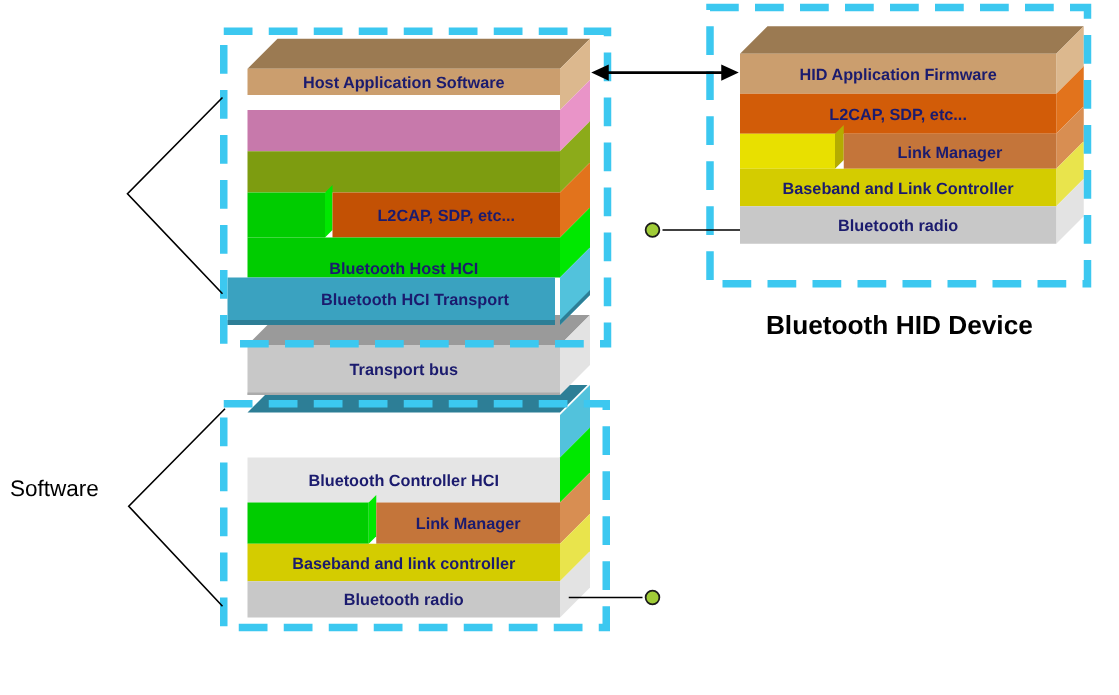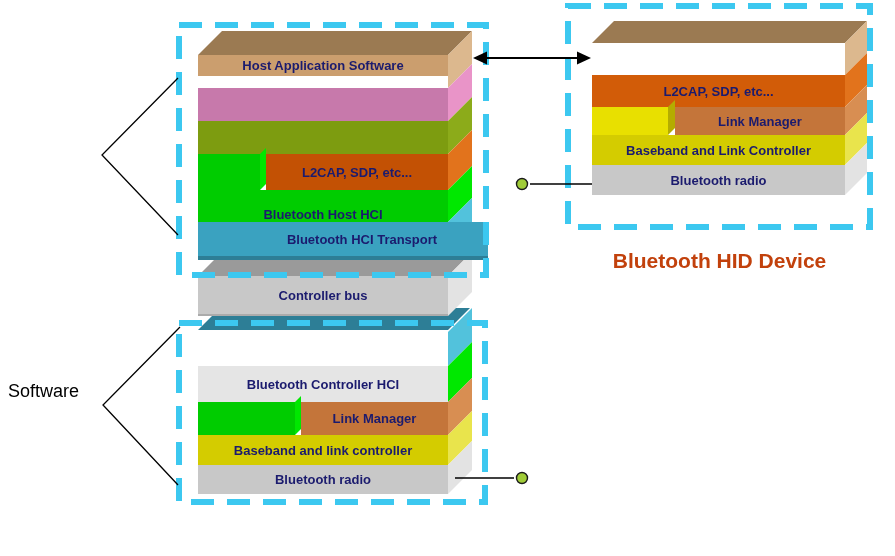--- a/index.html
+++ b/index.html
@@ -2,35 +2,35 @@
 <html><head>
 <meta charset="utf-8">
 <style>
   html,body{margin:0;padding:0;background:#fff;}
   #canvas{position:relative;width:895px;height:556px;background:#fff;overflow:hidden;
           font-family:"Liberation Sans",sans-serif;}
   .face{position:absolute;display:flex;align-items:center;justify-content:center;box-sizing:border-box;}
   .face span{font-size:13px;font-weight:bold;color:#1b1b6e;white-space:nowrap;}
   .side{transform:skewY(-45deg);transform-origin:0 0;}
   .topf{transform:skewX(-45deg);transform-origin:0 100%;}
-  .caption{position:absolute;font-size:21px;font-weight:bold;color:#c2410c;text-align:center;}
+  .caption{position:absolute;font-size:21px;font-weight:bold;color:#000000;text-align:center;}
   .plain-label{position:absolute;font-size:18px;color:#000;}
   svg.overlay{position:absolute;left:0;top:0;pointer-events:none;}
 </style>
 </head>
 <body>
 
 <div id="canvas">
 
   <div class="face topf" style="left: 198px; top: 308px; width: 250px; height: 22px; background: rgb(45, 126, 150);"></div>
 
   <div class="face topf" style="left: 198px; top: 252px; width: 250px; height: 24px; background: rgb(154, 154, 154);"></div>
   <div class="face side" style="left: 448px; top: 276px; width: 24px; height: 40px; background: rgb(227, 227, 227);"></div>
   <div class="face" style="left: 198px; top: 276px; width: 250px; height: 40px; border-bottom: 2px solid rgb(171, 171, 171); background: rgb(200, 200, 200);">
-    <span>Controller bus</span>
+    <span>Transport bus</span>
   </div>
 
   <div class="face topf" style="left: 198px; top: 31px; width: 250px; height: 24px; background: rgb(155, 122, 82);"></div>
 
   <div class="face side" style="left: 448px; top: 55px; width: 24px; height: 33px; background: rgb(220, 184, 142);"></div>
   <div class="face side" style="left: 448px; top: 88px; width: 24px; height: 33px; background: rgb(233, 148, 200);"></div>
   <div class="face side" style="left: 448px; top: 121px; width: 24px; height: 33px; background: rgb(140, 171, 26);"></div>
   <div class="face side" style="left: 448px; top: 154px; width: 24px; height: 36px; background: rgb(226, 115, 28);"></div>
   <div class="face side" style="left: 448px; top: 190px; width: 24px; height: 32px; background: rgb(0, 232, 0);"></div>
   <div class="face side" style="left: 448px; top: 222px; width: 24px; height: 38px; border-bottom: 4px solid rgb(45, 126, 150); background: rgb(82, 194, 220);"></div>
@@ -42,21 +42,21 @@
   <div class="face" style="left: 198px; top: 121px; width: 250px; height: 33px; background: rgb(125, 156, 16);"></div>
 
   <div class="face" style="left: 198px; top: 154px; width: 62px; height: 36px; background: rgb(0, 204, 0);"></div>
   <div class="face side" style="left: 260px; top: 154px; width: 6px; height: 36px; background: rgb(0, 232, 0);"></div>
   <div class="face" style="left: 266px; top: 154px; width: 182px; height: 36px; background: rgb(195, 81, 4);">
     <span>L2CAP, SDP, etc...</span>
   </div>
   <div class="face" style="left: 198px; top: 190px; width: 250px; height: 32px; background: rgb(0, 204, 0); align-items: flex-end;">
     <span>Bluetooth Host HCI</span>
   </div>
-  <div class="face" style="left: 198px; top: 222px; width: 290px; height: 38px; border-bottom: 4px solid rgb(45, 126, 150); background: rgb(58, 162, 192); padding-left: 38px;">
+  <div class="face" style="left: 182px; top: 222px; width: 262px; height: 38px; border-bottom: 4px solid rgb(45, 126, 150); background: rgb(58, 162, 192); padding-left: 38px;">
     <span>Bluetooth HCI Transport</span>
   </div>
 
   <div class="face side" style="left: 448px; top: 332px; width: 24px; height: 34px; background: rgb(82, 194, 220);"></div>
   <div class="face side" style="left: 448px; top: 366px; width: 24px; height: 36px; background: rgb(0, 232, 0);"></div>
   <div class="face side" style="left: 448px; top: 402px; width: 24px; height: 33px; background: rgb(216, 142, 82);"></div>
   <div class="face side" style="left: 448px; top: 435px; width: 24px; height: 30px; background: rgb(233, 228, 76);"></div>
   <div class="face side" style="left: 448px; top: 465px; width: 24px; height: 29px; background: rgb(227, 227, 227);"></div>
 
   <div class="face" style="left: 198px; top: 366px; width: 250px; height: 36px; background: #e5e5e5;">
@@ -76,20 +76,23 @@
   </div>
 
   <div class="face topf" style="left: 592px; top: 21px; width: 253px; height: 22px; background: rgb(155, 122, 82);"></div>
 
   <div class="face side" style="left: 845px; top: 43px; width: 22px; height: 32px; background: rgb(220, 184, 142);"></div>
   <div class="face side" style="left: 845px; top: 75px; width: 22px; height: 32px; background: rgb(226, 115, 28);"></div>
   <div class="face side" style="left: 845px; top: 107px; width: 22px; height: 28px; background: rgb(216, 142, 82);"></div>
   <div class="face side" style="left: 845px; top: 135px; width: 22px; height: 30px; background: rgb(233, 228, 76);"></div>
   <div class="face side" style="left: 845px; top: 165px; width: 22px; height: 30px; background: rgb(227, 227, 227);"></div>
 
+  <div class="face" style="left: 592px; top: 43px; width: 253px; height: 32px; background: rgb(203, 158, 110);">
+    <span>HID Application Firmware</span>
+  </div>
   <div class="face" style="left: 592px; top: 75px; width: 253px; height: 32px; background: rgb(210, 92, 8);">
     <span>L2CAP, SDP, etc...</span>
   </div>
 
   <div class="face" style="left: 592px; top: 107px; width: 76px; height: 28px; background: rgb(232, 224, 0);"></div>
   <div class="face side" style="left: 668px; top: 107px; width: 7px; height: 28px; background: rgb(180, 172, 0);"></div>
   <div class="face" style="left: 675px; top: 107px; width: 170px; height: 28px; background: rgb(196, 117, 58);">
     <span>Link Manager</span>
   </div>
   <div class="face" style="left: 592px; top: 135px; width: 253px; height: 30px; background: rgb(212, 204, 0);">

